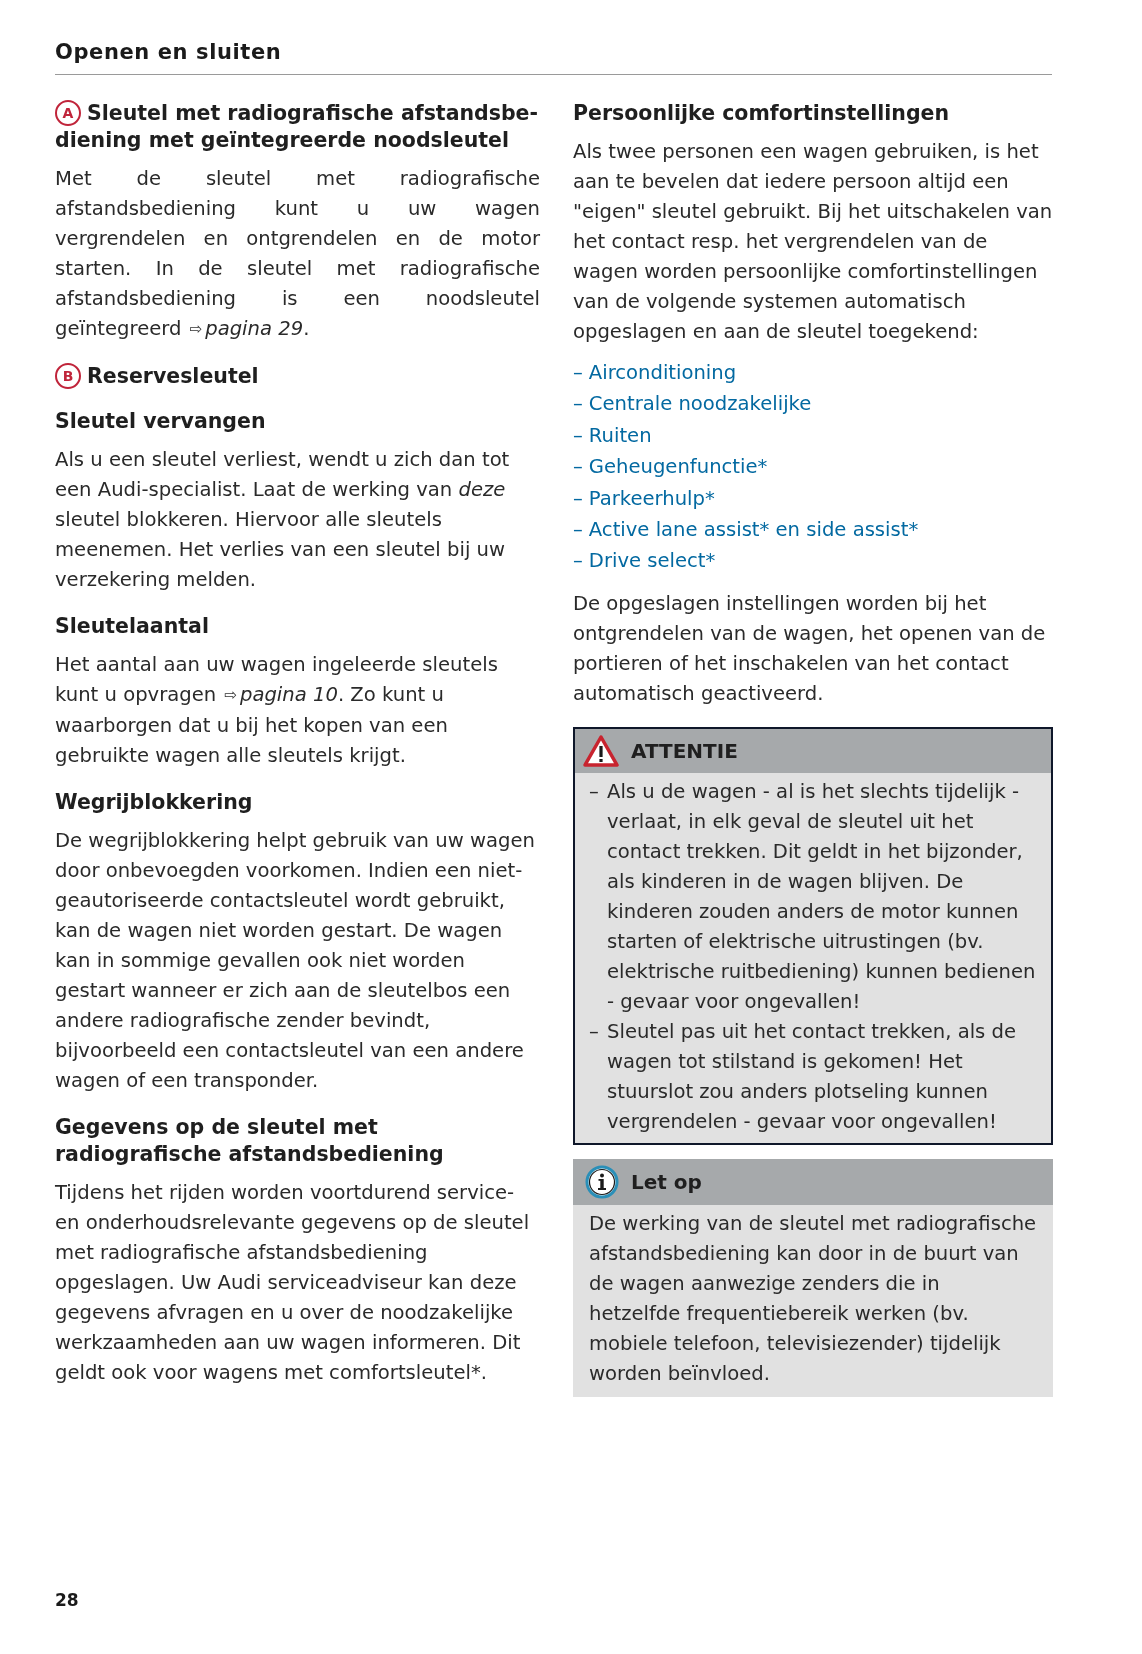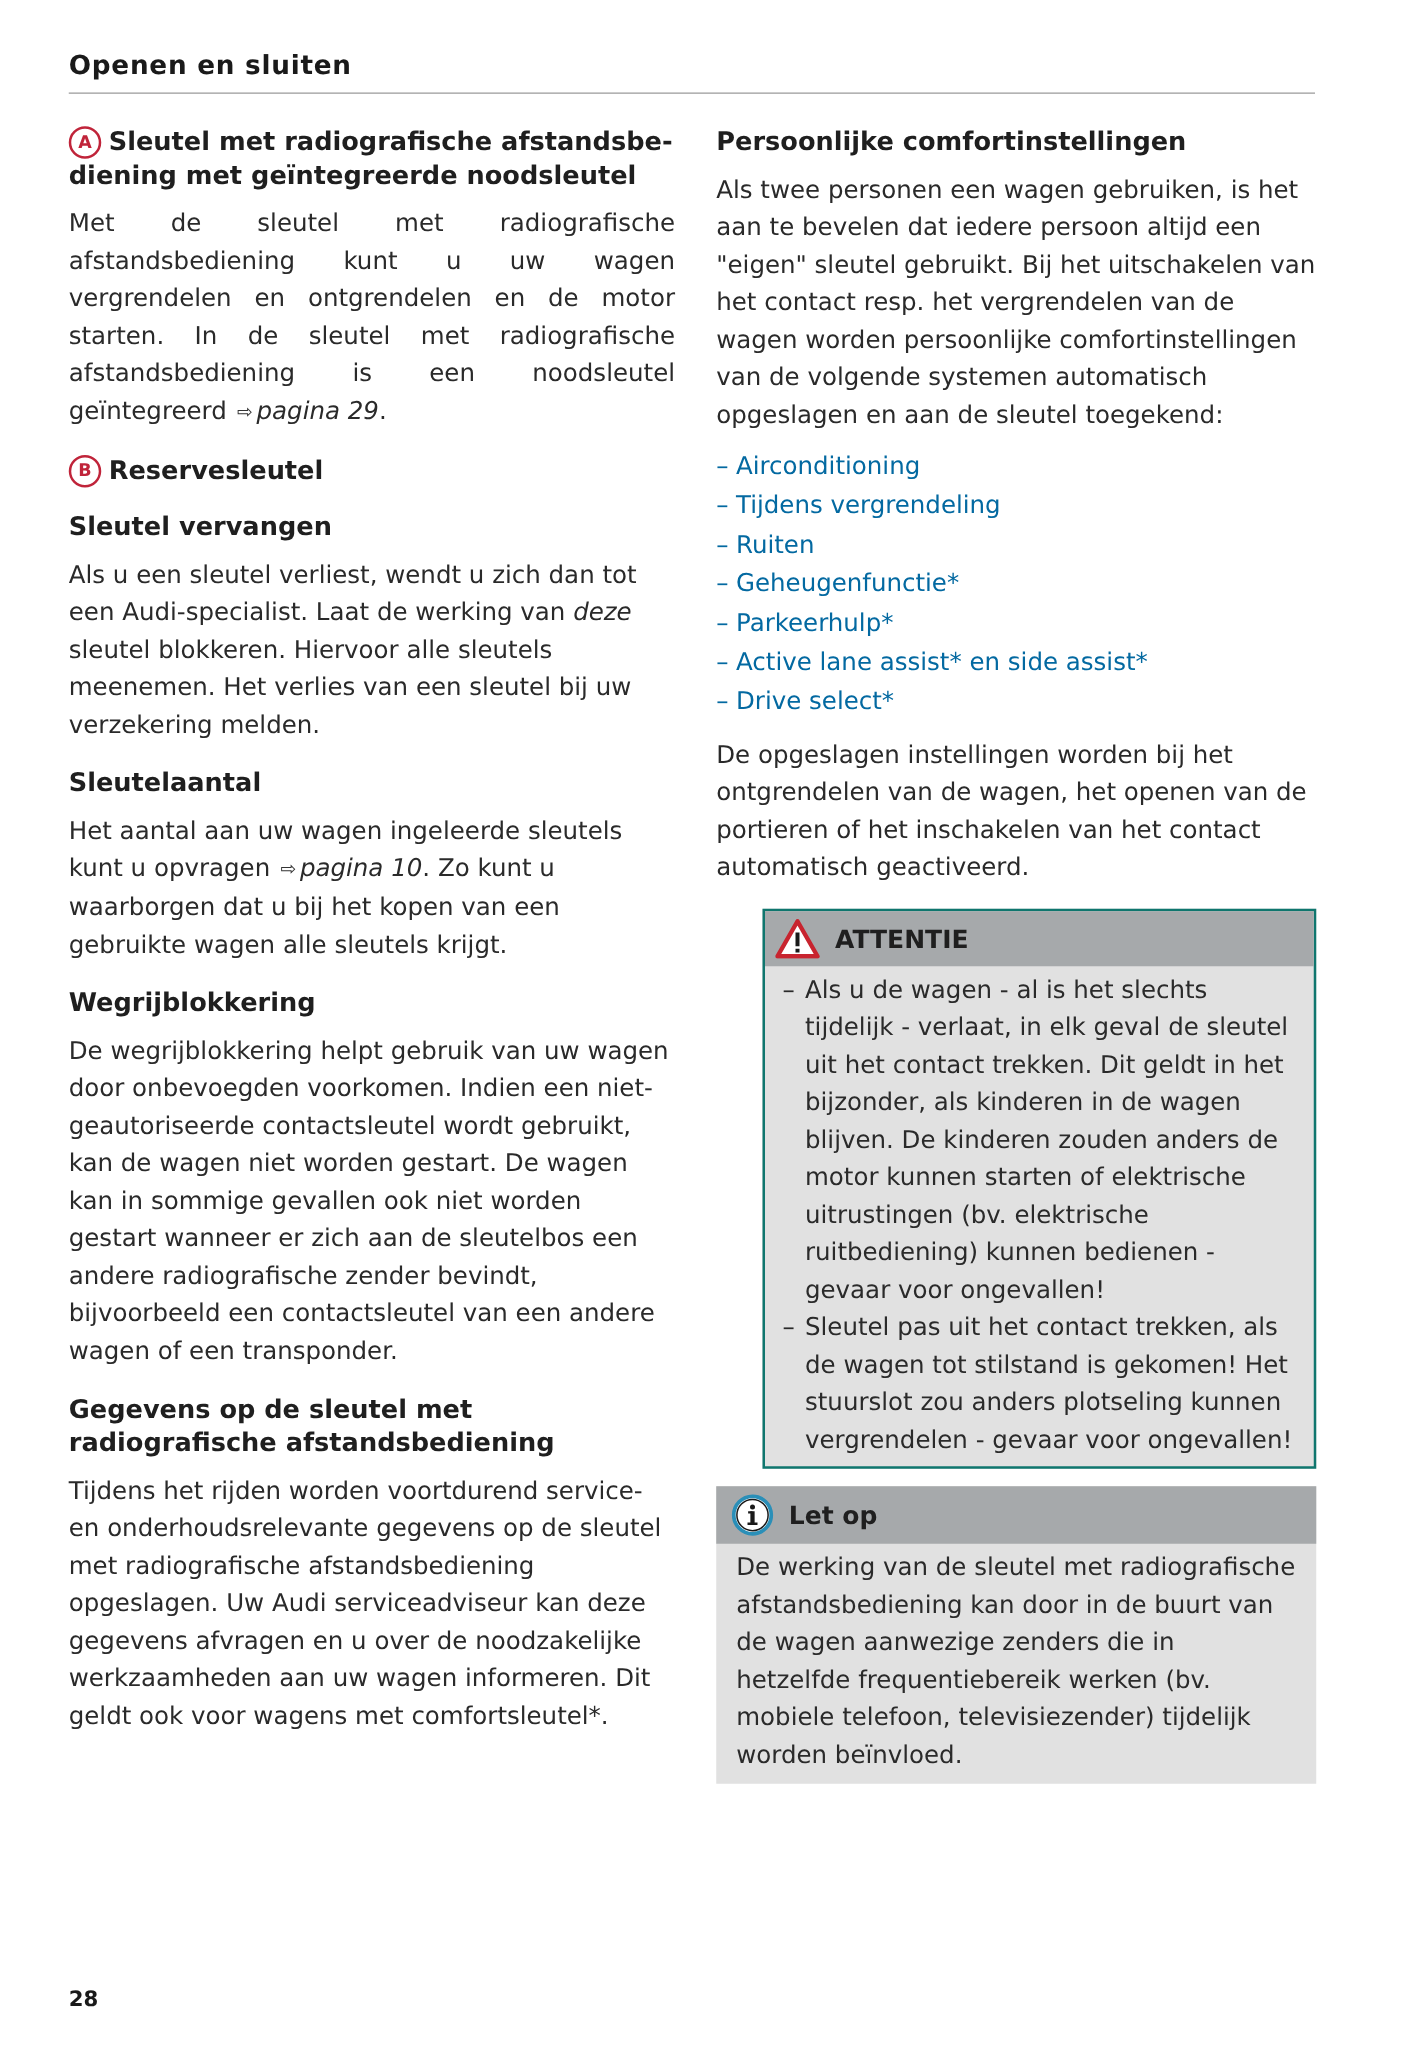--- a/index.html
+++ b/index.html
@@ -15,21 +15,21 @@
   h2.first { margin-top: 0; }
   h2.sub { margin-top: 18px; }
   p { font-size: 19.6px; line-height: 30px; margin: 0; color: #2a2a2a; }
   .ref-arrow { font-size: 15px; color: #333; margin: 0 3px 0 2px; position: relative; top: -1px; }
   em.ref { font-style: italic; }
   .badge { display: inline-block; width: 22px; height: 22px; border: 2px solid #c0243a; border-radius: 50%; color: #c0243a;
            font-size: 14px; font-weight: bold; text-align: center; line-height: 22px; vertical-align: 2px; margin-right: 6px; box-sizing: content-box; }
   ul.dash { list-style: none; margin: 10px 0 12px 0; padding: 0; }
   ul.dash li { font-size: 19.6px; line-height: 31.4px; color: #0369a1; }
   ul.dash li .dash { margin-right: 6px; }
-  .warn-box { border: 2px solid #0f766e; background: #e1e1e1; margin-top: 18px; margin-left: 37px; }
+  .warn-box { border: 2px solid #0f172a; background: #e1e1e1; margin-top: 18px; }
   .warn-head { background: #a6a9ab; height: 44px; display: flex; align-items: center; padding-left: 8px; }
   .warn-head .label, .note-head .label { font-weight: bold; font-size: 20px; color: #1f1f1f; margin-left: 12px; }
   .warn-body { padding: 4px 10px 6px 14px; }
   .warn-body .item { display: flex; font-size: 19.6px; line-height: 30px; color: #2a2a2a; }
   .warn-body .item .dash { width: 18px; flex: none; }
   .note-box { background: #e1e1e1; margin-top: 14px; }
   .note-head { background: #a6a9ab; height: 46px; display: flex; align-items: center; padding-left: 12px; }
   .note-body { padding: 4px 16px 8px 16px; font-size: 19.6px; line-height: 30px; color: #2a2a2a; }
   .page-number { position: absolute; left: 55px; top: 1590px; font-weight: bold; font-size: 17px; color: #1a1a1a; }
 </style>
@@ -71,21 +71,21 @@
 
   <h2 class="sub">Gegevens op de sleutel met radiografische afstandsbediening</h2>
   <p lang="nl" style="hyphens:auto;">Tijdens het rijden worden voortdurend service- en onderhoudsrelevante gegevens op de sleutel met radiografische afstandsbediening opgeslagen. Uw Audi serviceadviseur kan deze gegevens afvragen en u over de noodzakelijke werkzaamheden aan uw wagen informeren. Dit geldt ook voor wagens met comfortsleutel*.</p>
 </div>
 
 <div class="col col-right">
   <h2 class="first">Persoonlijke comfortinstellingen</h2>
   <p lang="nl" style="hyphens:auto;">Als twee personen een wagen gebruiken, is het aan te bevelen dat iedere persoon altijd een "eigen" sleutel gebruikt. Bij het uitschakelen van het contact resp. het vergrendelen van de wagen worden persoonlijke comfortinstellingen van de volgende systemen automatisch opgeslagen en aan de sleutel toegekend:</p>
   <ul class="dash">
     <li><span class="dash">–</span><span>Airconditioning</span></li>
-    <li><span class="dash">–</span><span>Tijdens vergrendeling</span></li>
+    <li><span class="dash">–</span><span>Centrale noodzakelijke</span></li>
     <li><span class="dash">–</span><span>Ruiten</span></li>
     <li><span class="dash">–</span><span>Geheugenfunctie*</span></li>
     <li><span class="dash">–</span><span>Parkeerhulp*</span></li>
     <li><span class="dash">–</span><span>Active lane assist* en side assist*</span></li>
     <li><span class="dash">–</span><span>Drive select*</span></li>
   </ul>
   <p lang="nl" style="hyphens:auto;">De opgeslagen instellingen worden bij het ontgrendelen van de wagen, het openen van de portieren of het inschakelen van het contact automatisch geactiveerd.</p>
 
   <div class="warn-box">
     <div class="warn-head">

